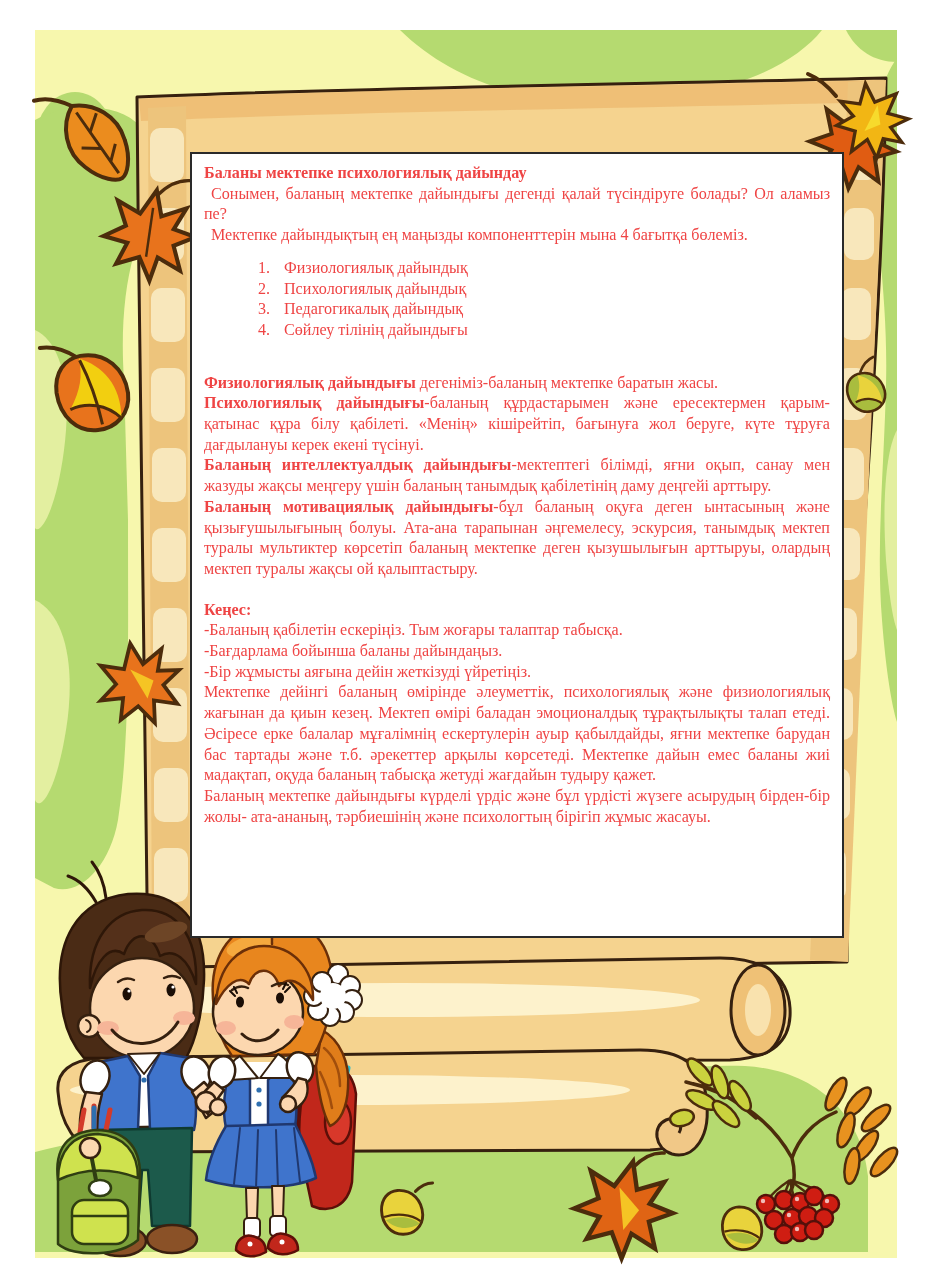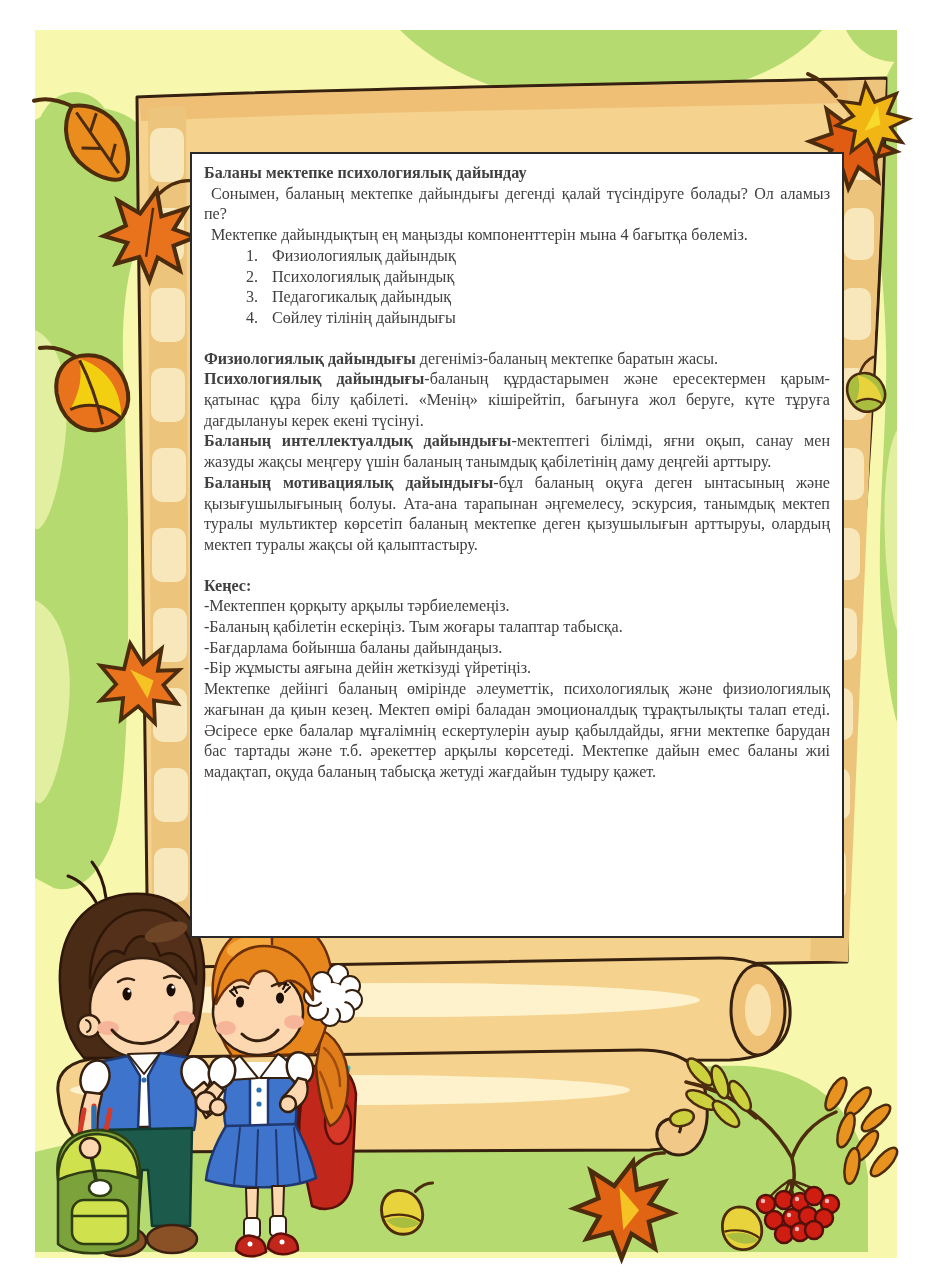--- a/index.html
+++ b/index.html
@@ -1,26 +1,26 @@
 <!DOCTYPE html>
 <html><head>
 <meta charset="utf-8">
 <style>
   html,body{margin:0;padding:0;background:#ffffff;}
   .page{position:relative;width:931px;height:1280px;background:#ffffff;overflow:hidden;
         font-family:"Liberation Serif", serif;}
   .scene-svg{position:absolute;left:0;top:0;width:931px;height:1280px;}
   .textbox{position:absolute;left:190px;top:152px;width:654px;height:786px;
            background:#ffffff;border:2px solid #2a2a2a;box-sizing:border-box;
-           padding:9px 12px 0 12px;color:#404040;
+           padding:9px 12px 0 12px;color:#ef4444;
            font-size:16.1px;line-height:20.7px;overflow:hidden;}
   .textbox p{margin:0;text-align:justify;}
   .title{text-align:center;font-weight:bold;margin:0 0 10px 0;}
   .indented{text-indent:7px;}
-  ol.components{margin:0;padding-left:58px;}
+  ol.components{margin:12px;padding-left:58px;}
   ol.components li{text-align:left;padding-left:10px;}
   .vgap{height:20px;}
   .advice-heading{text-align:center;font-weight:bold;}
   p.tip{text-align:left;}
   b.lead{font-weight:bold;}
 </style>
 </head>
 <body>
 
 <div class="page">
@@ -341,20 +341,20 @@
     <li>Педагогикалық дайындық</li>
     <li>Сөйлеу тілінің дайындығы</li>
   </ol>
   <div class="vgap"></div>
   <p><b class="lead">Физиологиялық дайындығы</b><span> дегеніміз-баланың мектепке баратын жасы.</span></p>
   <p><b class="lead">Психологиялық дайындығы</b><span>-баланың құрдастарымен және ересектермен қарым-қатынас құра білу қабілеті. «Менің» кішірейтіп, бағынуға жол беруге, күте тұруға дағдылануы керек екені түсінуі.</span></p>
   <p><b class="lead">Баланың интеллектуалдық дайындығы</b><span>-мектептегі білімді, яғни оқып, санау мен жазуды жақсы меңгеру үшін баланың танымдық қабілетінің даму деңгейі арттыру.</span></p>
   <p><b class="lead">Баланың мотивациялық дайындығы</b><span>-бұл баланың оқуға деген ынтасының және қызығушылығының болуы.  Ата-ана тарапынан әңгемелесу, эскурсия, танымдық мектеп туралы мультиктер көрсетіп баланың мектепке деген қызушылығын арттыруы, олардың мектеп туралы жақсы ой қалыптастыру.</span></p>
   <div class="vgap"></div>
   <p class="advice-heading">Кеңес:</p>
-  <p class="tip">-Мектеппен қорқыту арқылы тәрбиелемеңіз.</p>
   <p class="tip">-Баланың қабілетін ескеріңіз. Тым жоғары талаптар табысқа.</p>
   <p class="tip">-Бағдарлама бойынша баланы дайындаңыз.</p>
   <p class="tip">-Бір жұмысты аяғына дейін жеткізуді үйретіңіз.</p>
   <p>Мектепке дейінгі баланың өмірінде әлеуметтік, психологиялық және физиологиялық жағынан да қиын кезең. Мектеп өмірі баладан эмоционалдық тұрақтылықты талап етеді. Әсіресе ерке балалар мұғалімнің ескертулерін ауыр қабылдайды, яғни мектепке барудан бас тартады және т.б. әрекеттер арқылы көрсетеді. Мектепке дайын емес баланы жиі мадақтап, оқуда баланың табысқа жетуді жағдайын тудыру қажет.</p>
+  <p>Баланың мектепке дайындығы күрделі үрдіс және бұл үрдісті жүзеге асырудың бірден-бір жолы- ата-ананың, тәрбиешінің және психологтың бірігіп жұмыс жасауы.</p>
 </div>
 
 </div>
 
 </body></html>

